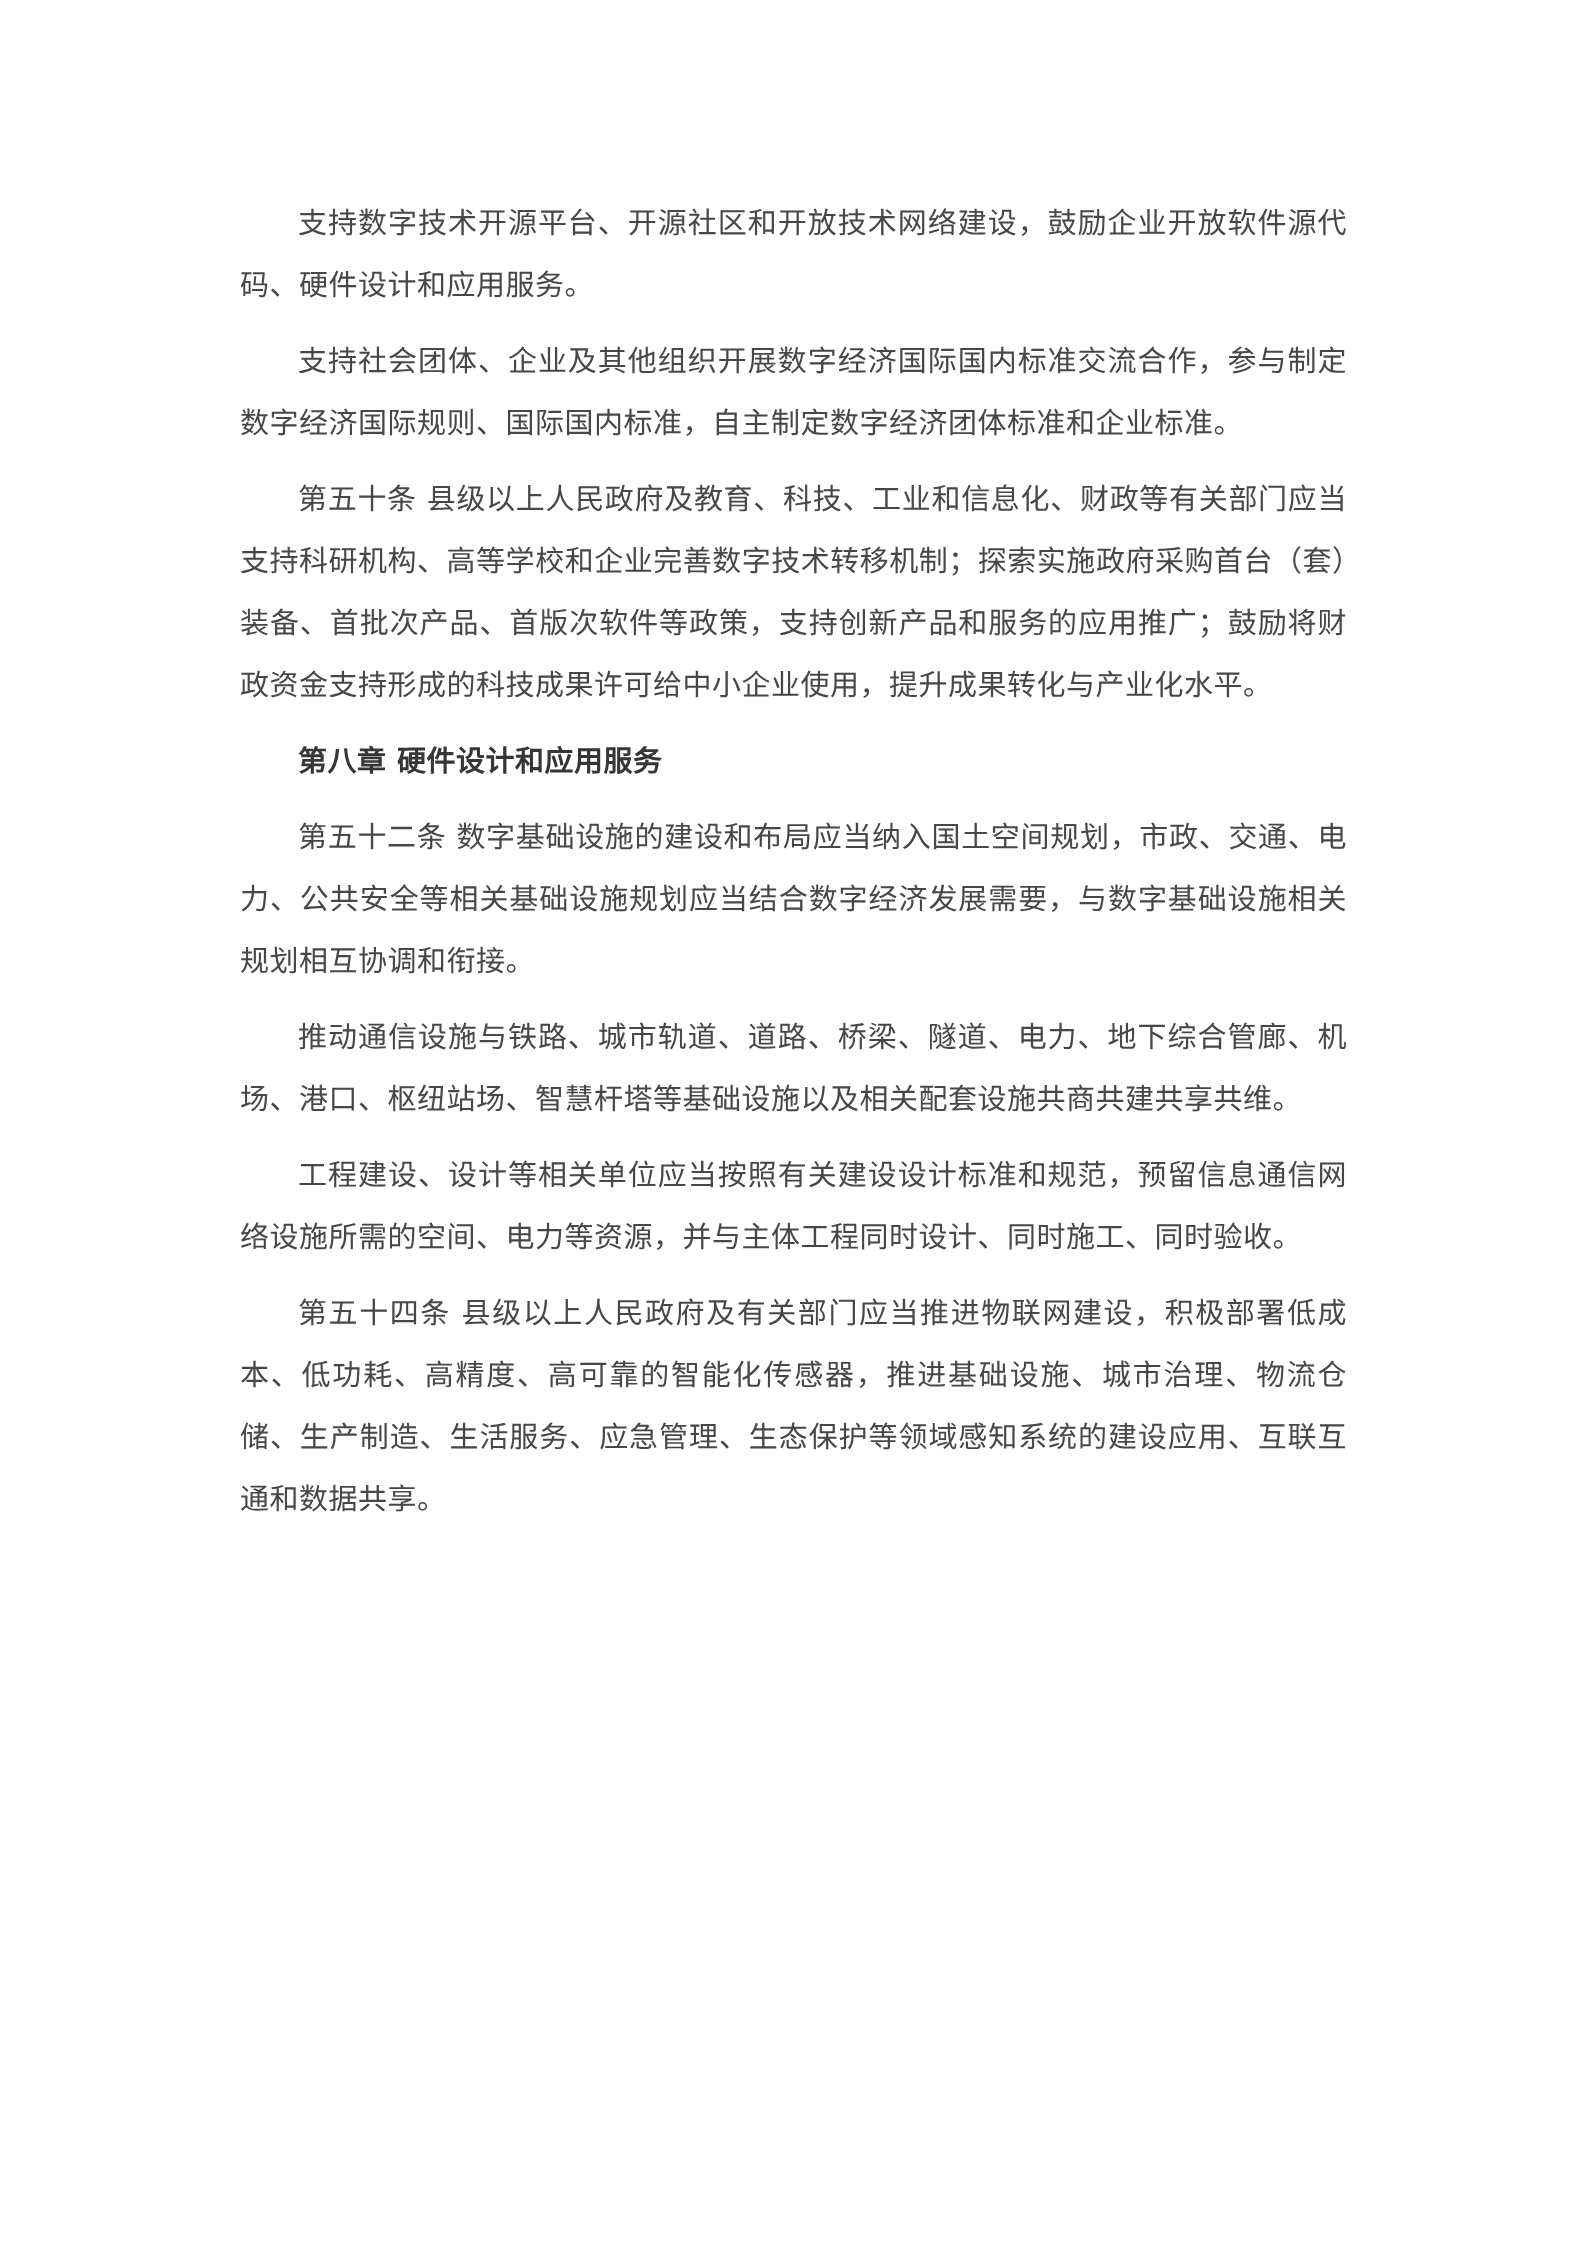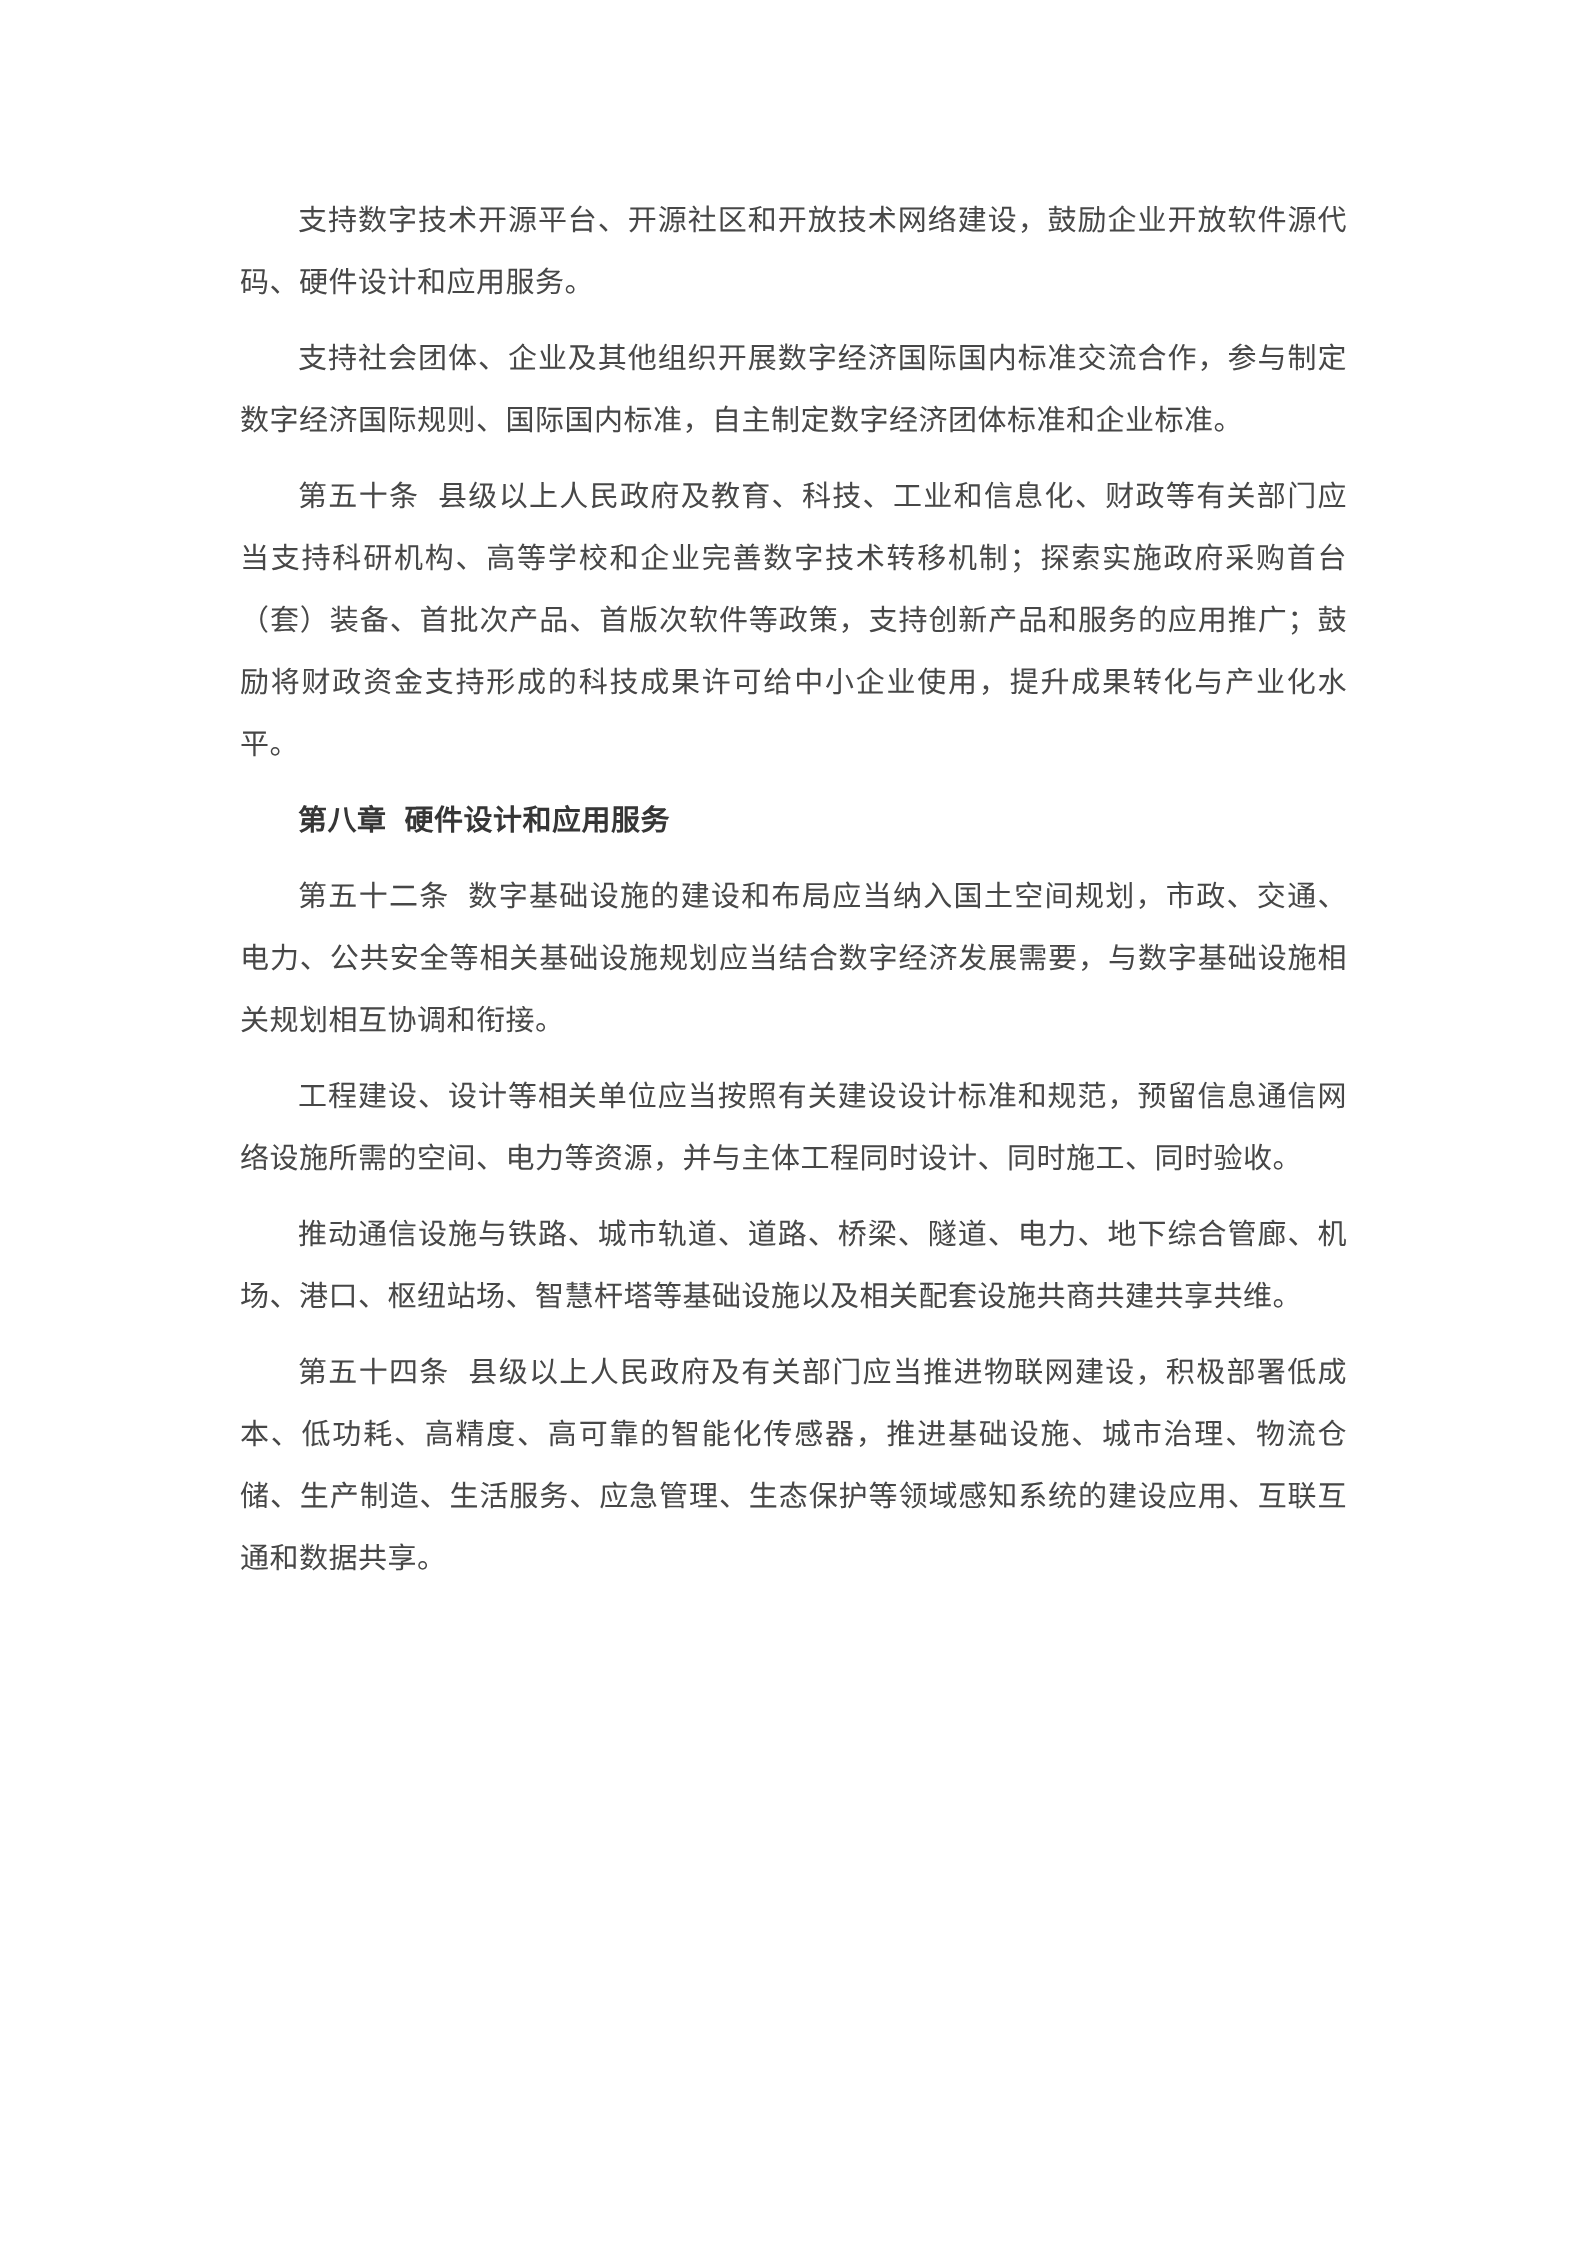--- a/index.html
+++ b/index.html
@@ -11,21 +11,20 @@
     height: 2244px;
     background: #ffffff;
     font-family: "DejaVu Serif", "Liberation Serif", serif;
   }
   .page {
     position: relative;
     width: 1520px;
     height: 2244px;
     background: #ffffff;
     overflow: hidden;
-    font-family: Liberation Mono, monospace;
   }
   .content {
     position: absolute;
     left: 240px;
     top: 192px;
     width: 1107px;
     font-size: 29px;
     line-height: 62px;
     text-align: justify;
     color: #474747;
@@ -43,17 +42,17 @@
 </head>
 <body style="background: rgb(255, 255, 255);">
 
 <div class="page">
   <div class="content" style="color: rgb(71, 71, 71);">
     <p>支持数字技术开源平台、开源社区和开放技术网络建设，鼓励企业开放软件源代码、硬件设计和应用服务。</p>
     <p>支持社会团体、企业及其他组织开展数字经济国际国内标准交流合作，参与制定数字经济国际规则、国际国内标准，自主制定数字经济团体标准和企业标准。</p>
     <p>第五十条 县级以上人民政府及教育、科技、工业和信息化、财政等有关部门应当支持科研机构、高等学校和企业完善数字技术转移机制；探索实施政府采购首台（套）装备、首批次产品、首版次软件等政策，支持创新产品和服务的应用推广；鼓励将财政资金支持形成的科技成果许可给中小企业使用，提升成果转化与产业化水平。</p>
     <p class="chapter-heading" style="color: rgb(54, 54, 54);">第八章 硬件设计和应用服务</p>
     <p>第五十二条 数字基础设施的建设和布局应当纳入国土空间规划，市政、交通、电力、公共安全等相关基础设施规划应当结合数字经济发展需要，与数字基础设施相关规划相互协调和衔接。</p>
+    <p>推动通信设施与铁路、城市轨道、道路、桥梁、隧道、电力、地下综合管廊、机场、港口、枢纽站场、智慧杆塔等基础设施以及相关配套设施共商共建共享共维。</p>
     <p>工程建设、设计等相关单位应当按照有关建设设计标准和规范，预留信息通信网络设施所需的空间、电力等资源，并与主体工程同时设计、同时施工、同时验收。</p>
-    <p>推动通信设施与铁路、城市轨道、道路、桥梁、隧道、电力、地下综合管廊、机场、港口、枢纽站场、智慧杆塔等基础设施以及相关配套设施共商共建共享共维。</p>
     <p>第五十四条 县级以上人民政府及有关部门应当推进物联网建设，积极部署低成本、低功耗、高精度、高可靠的智能化传感器，推进基础设施、城市治理、物流仓储、生产制造、生活服务、应急管理、生态保护等领域感知系统的建设应用、互联互通和数据共享。</p>
   </div>
 </div>
 
 </body></html>

